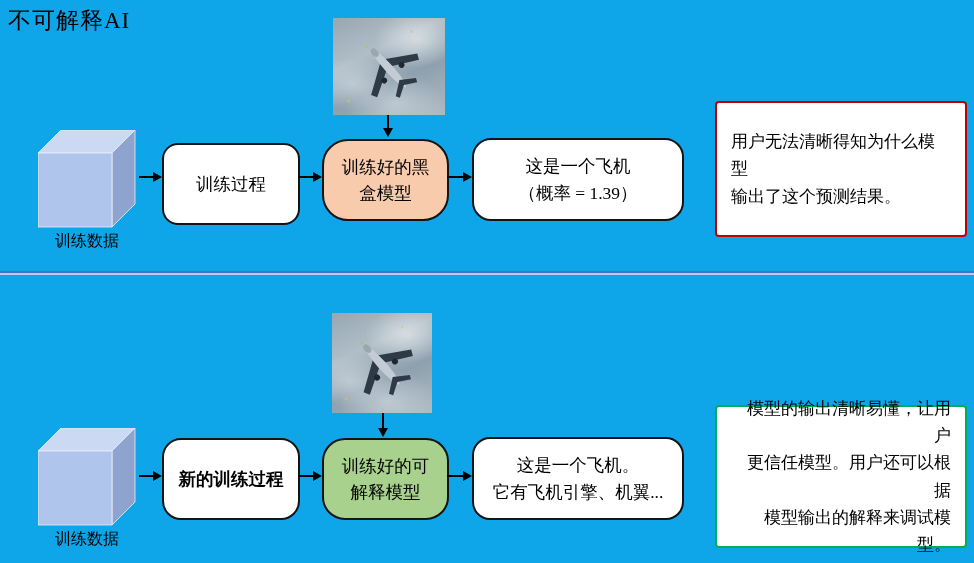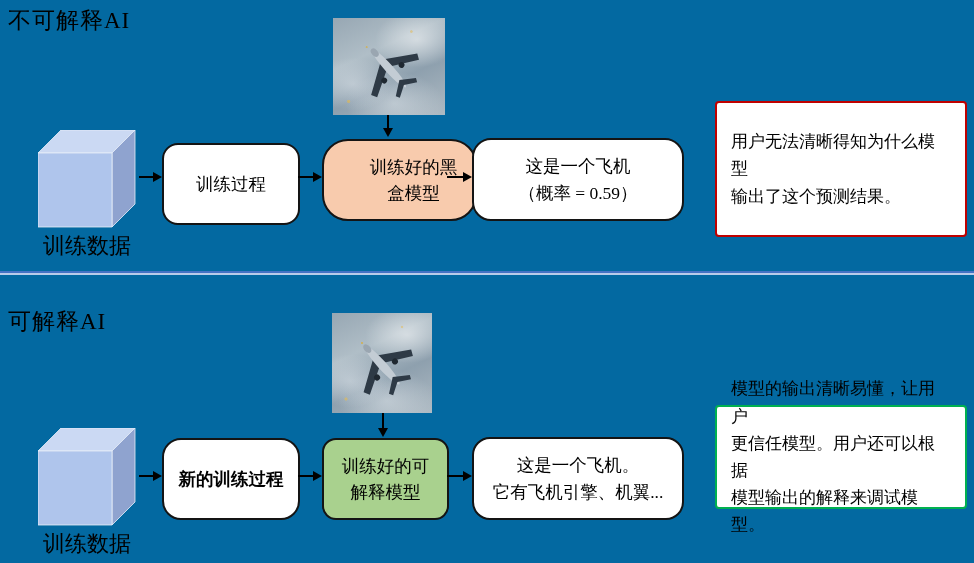--- a/index.html
+++ b/index.html
@@ -1,36 +1,36 @@
 <!DOCTYPE html>
 <html><head>
 <meta charset="utf-8">
 <style>
   html,body{margin:0;padding:0;background:#ffffff;}
   .canvas{
-    position:relative;width:974px;height:563px;background:#0369a1;overflow:hidden;
+    position:relative;width:974px;height:563px;background:#0ea5e9;overflow:hidden;
     font-family:"Liberation Serif","DejaVu Serif",serif;color:#000;
   }
   .sec-title{position:absolute;font-size:23px;font-weight:400;letter-spacing:1px;white-space:nowrap;}
   
   .fbox{
     position:absolute;background:#fff;border:2.2px solid #141414;border-radius:19px;
     display:flex;align-items:center;justify-content:center;text-align:center;
     font-size:17.5px;line-height:1.5;white-space:pre-line;
   }
-  .model-blackbox{background:#F8CBAD;border-radius:26px;padding-left:28px;}
-  .model-explainable{background:#A9D18E;border-radius:14px;}
+  .model-blackbox{background:#F8CBAD;border-radius:26px;}
+  .model-explainable{background:#A9D18E;border-radius:23px;}
   .note{
     position:absolute;background:#fff;border-radius:4px;
     display:flex;align-items:center;padding:0 14px;box-sizing:border-box;
     font-size:17px;line-height:1.6;text-align:left;white-space:pre-line;
   }
   .note-red{border:2.6px solid #C00000;}
   .note-green{border:2.6px solid #00B050;}
-  .lbl{position:absolute;font-size:22px;text-align:center;white-space:nowrap;}
+  .lbl{position:absolute;font-size:16px;text-align:center;white-space:nowrap;}
   
   .arrow-r{position:absolute;height:2.4px;background:#000;}
   .arrow-r::after{
     content:"";position:absolute;right:-8px;top:50%;transform:translateY(-50%);
     width:0;height:0;border-top:5.5px solid transparent;border-bottom:5.5px solid transparent;
     border-left:9px solid #000;
   }
   .arrow-d{position:absolute;width:2.4px;background:#000;}
   .arrow-d::after{
     content:"";position:absolute;bottom:-8px;left:50%;transform:translateX(-50%);
@@ -82,31 +82,30 @@
   </svg>
   <div class="lbl" style="left:38px;top:231px;width:98px;">训练数据</div>
 
   <div class="arrow-r" style="left:139px;top:176px;width:15px;"></div>
   <div class="fbox" style="left:162px;top:143px;width:134px;height:78px;border-radius:16px;">训练过程</div>
   <div class="arrow-r" style="left:298px;top:176px;width:16px;"></div>
   <div class="fbox model-blackbox" style="left:322px;top:139px;width:123px;height:78px;">训练好的黑
 盒模型</div>
   <div class="arrow-r" style="left:447px;top:176px;width:17px;"></div>
   <div class="fbox" style="left:472px;top:138px;width:208px;height:79px;">这是一个飞机
-（概率 = 0.59）</div>
+（概率 = 1.39）</div>
 
   <div class="note note-red" style="left:715px;top:101px;width:252px;height:136px;">用户无法清晰得知为什么模型
 输出了这个预测结果。</div>
 
   <div class="divider" style="top:271px;">
     <div class="d1"></div>
       <div class="d2"></div>
   </div>
 
-  <div class="sec-title" style="left:8px;top:306px;">可解释AI</div>
 
   <div class="plane-photo" style="left:332px;top:313px;width:100px;height:100px;">
     <svg width="100" height="100" viewBox="0 0 100 100">
       <g transform="rotate(-42 50 52)">
         <path d="M50,40 L18,60 L21,66 L50,50 L79,66 L82,60 Z" fill="#2e3a46"></path>
         <ellipse cx="50" cy="52" rx="4.3" ry="26" fill="#c3ccd4"></ellipse>
         <path d="M50,68 L36,78 L38,82 L50,75 L62,82 L64,78 Z" fill="#2e3a46"></path>
         <circle cx="38" cy="58" r="3" fill="#1f2831"></circle>
         <circle cx="62" cy="58" r="3" fill="#1f2831"></circle>
         <ellipse cx="50" cy="30" rx="3.2" ry="5" fill="#9aa6b1"></ellipse>
@@ -124,17 +123,17 @@
 
   <div class="arrow-r" style="left:139px;top:475px;width:15px;"></div>
   <div class="fbox" style="left:162px;top:438px;width:134px;height:78px;font-weight:bold;">新的训练过程</div>
   <div class="arrow-r" style="left:298px;top:475px;width:16px;"></div>
   <div class="fbox model-explainable" style="left:322px;top:438px;width:123px;height:78px;">训练好的可
 解释模型</div>
   <div class="arrow-r" style="left:447px;top:475px;width:17px;"></div>
   <div class="fbox" style="left:472px;top:437px;width:208px;height:79px;border-radius:18px;">这是一个飞机。
 它有飞机引擎、机翼...</div>
 
-  <div class="note note-green" style="left:715px;top:405px;width:252px;height:104px;">模型的输出清晰易懂，让用户
+  <div class="note note-green" style="left:715px;top:405px;width:252px;height:143px;text-align:right;">模型的输出清晰易懂，让用户
 更信任模型。用户还可以根据
 模型输出的解释来调试模型。</div>
 
 </div>
 
 </body></html>

